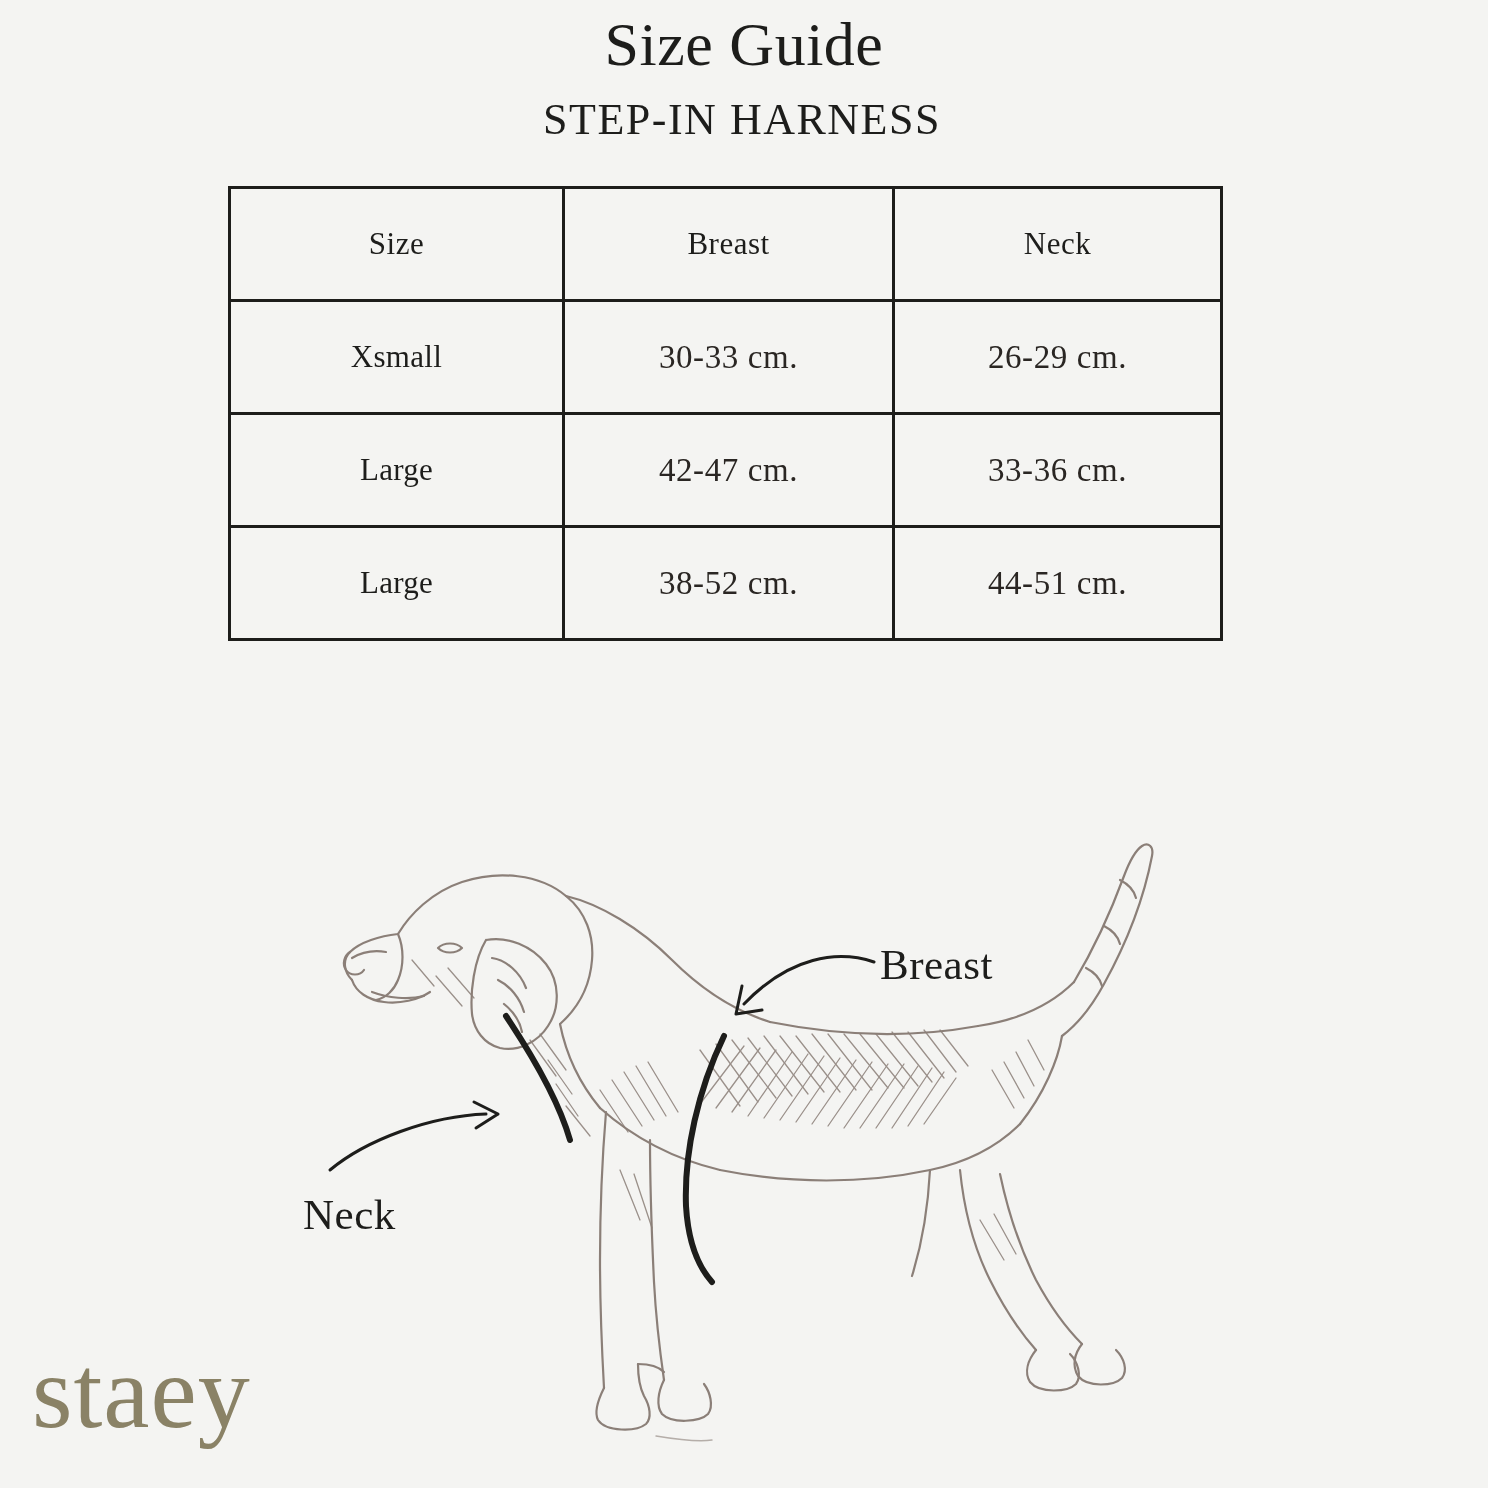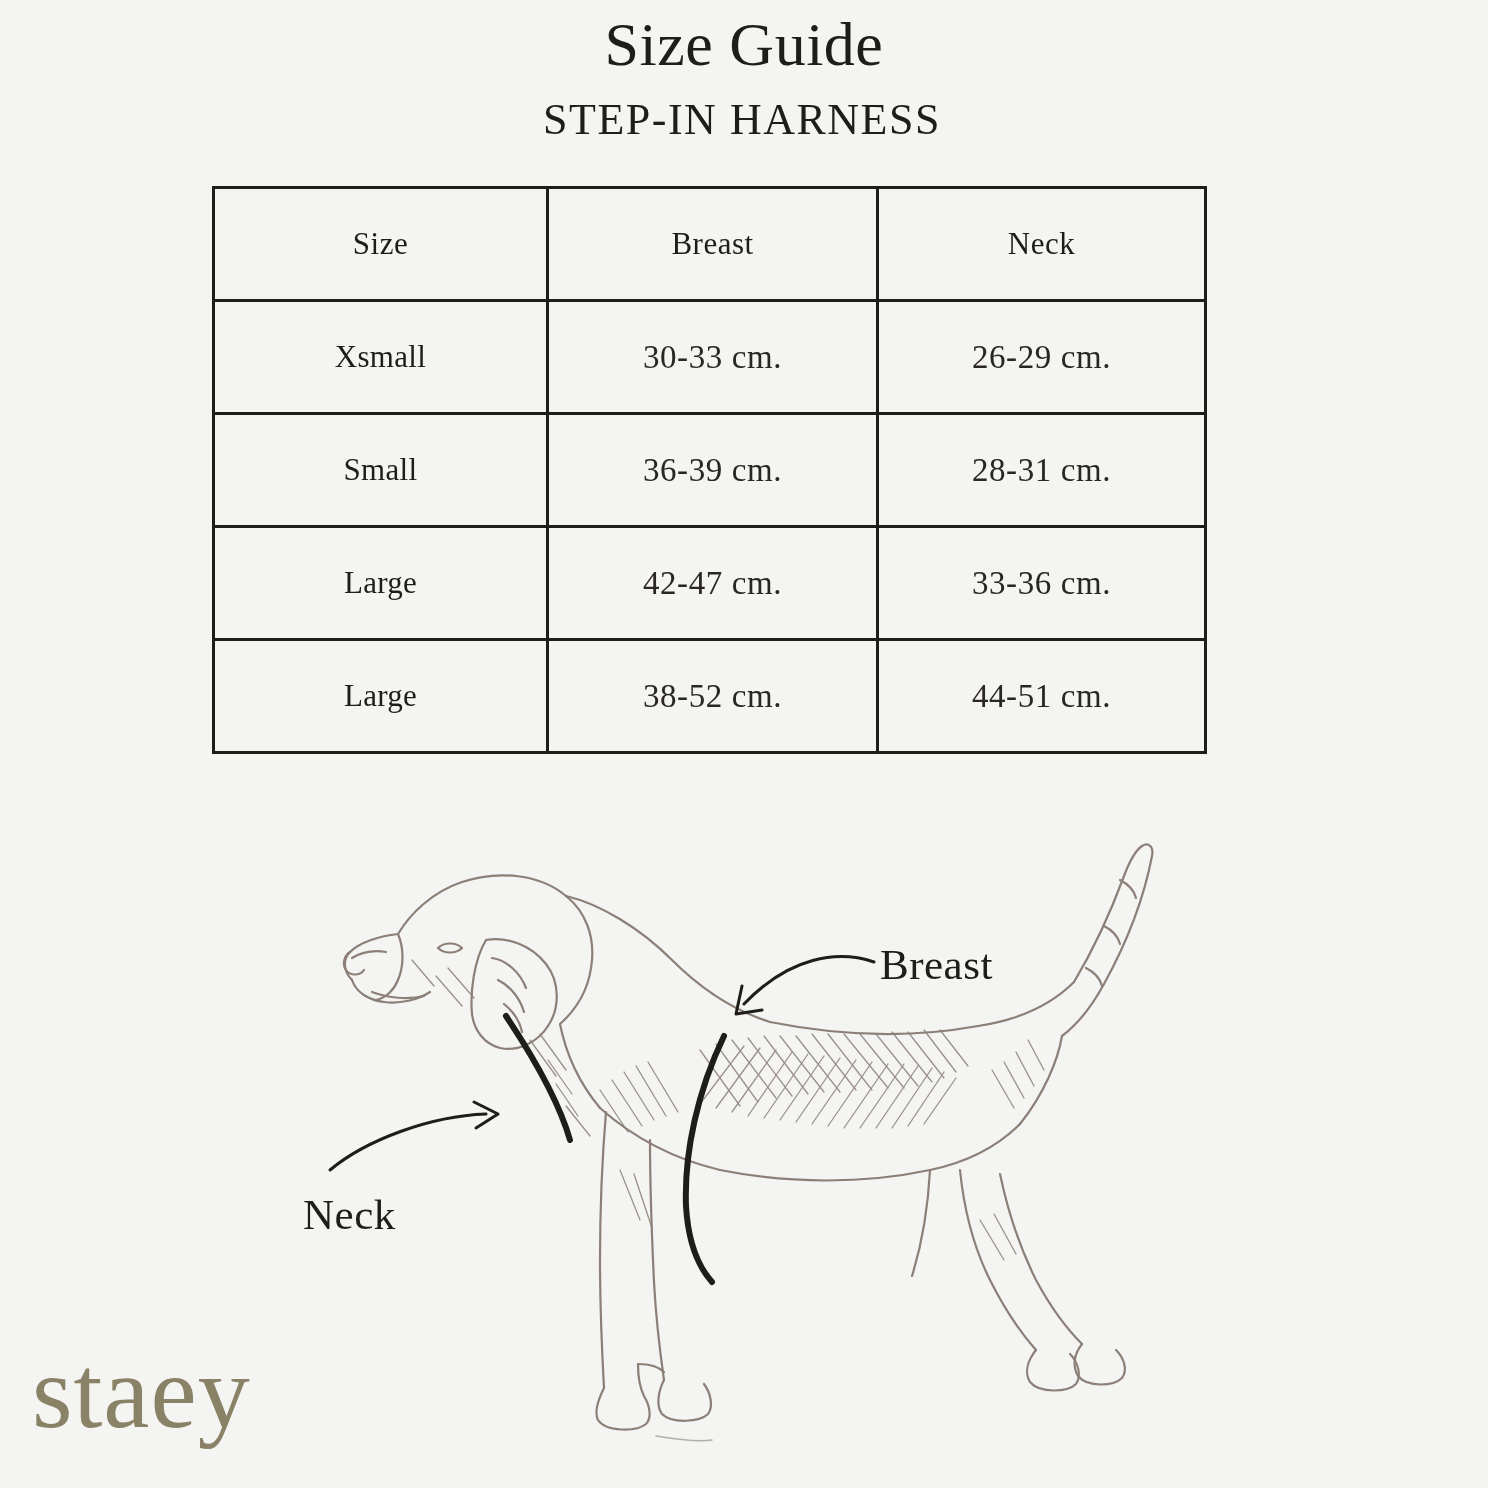--- a/index.html
+++ b/index.html
@@ -37,21 +37,21 @@
     font-family: "Liberation Serif", serif;
     font-size: 44px;
     font-weight: 400;
     letter-spacing: 1.5px;
     margin: 18px 4px 0 0;
     line-height: 1.1;
   }
 
   .table-wrap {
     position: absolute;
-    left: 212px;
+    left: 228px;
     top: 176px;
     width: 880px;
   }
 
   table.size-table {
     border-collapse: collapse;
     width: 992px;
     table-layout: fixed;
   }
 
@@ -154,25 +154,20 @@
           <th>Neck</th>
         </tr>
       </thead>
       <tbody>
         <tr>
           <td class="size-cell">Xsmall</td>
           <td class="measure-cell">30-33 cm.</td>
           <td class="measure-cell">26-29 cm.</td>
         </tr>
         <tr>
-          <td class="size-cell">Small</td>
-          <td class="measure-cell">36-39 cm.</td>
-          <td class="measure-cell">28-31 cm.</td>
-        </tr>
-        <tr>
           <td class="size-cell">Large</td>
           <td class="measure-cell">42-47 cm.</td>
           <td class="measure-cell">33-36 cm.</td>
         </tr>
         <tr>
           <td class="size-cell">Large</td>
           <td class="measure-cell">38-52 cm.</td>
           <td class="measure-cell">44-51 cm.</td>
         </tr>
       </tbody>

